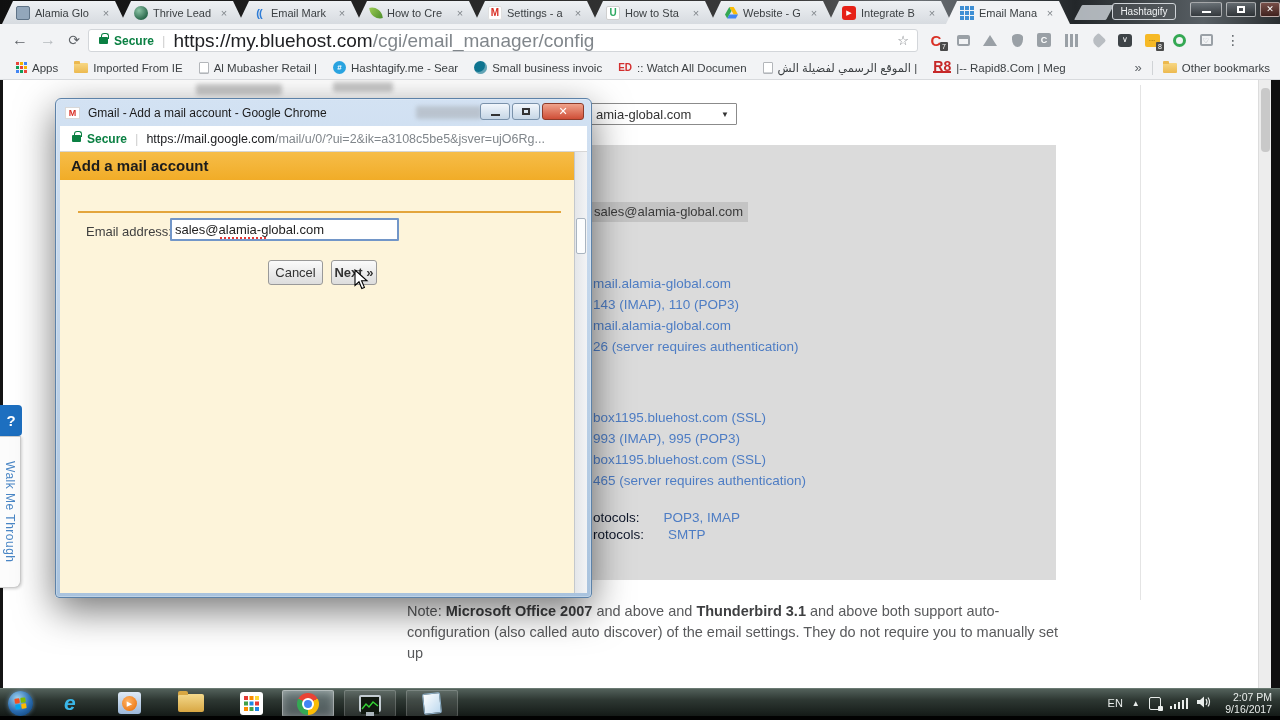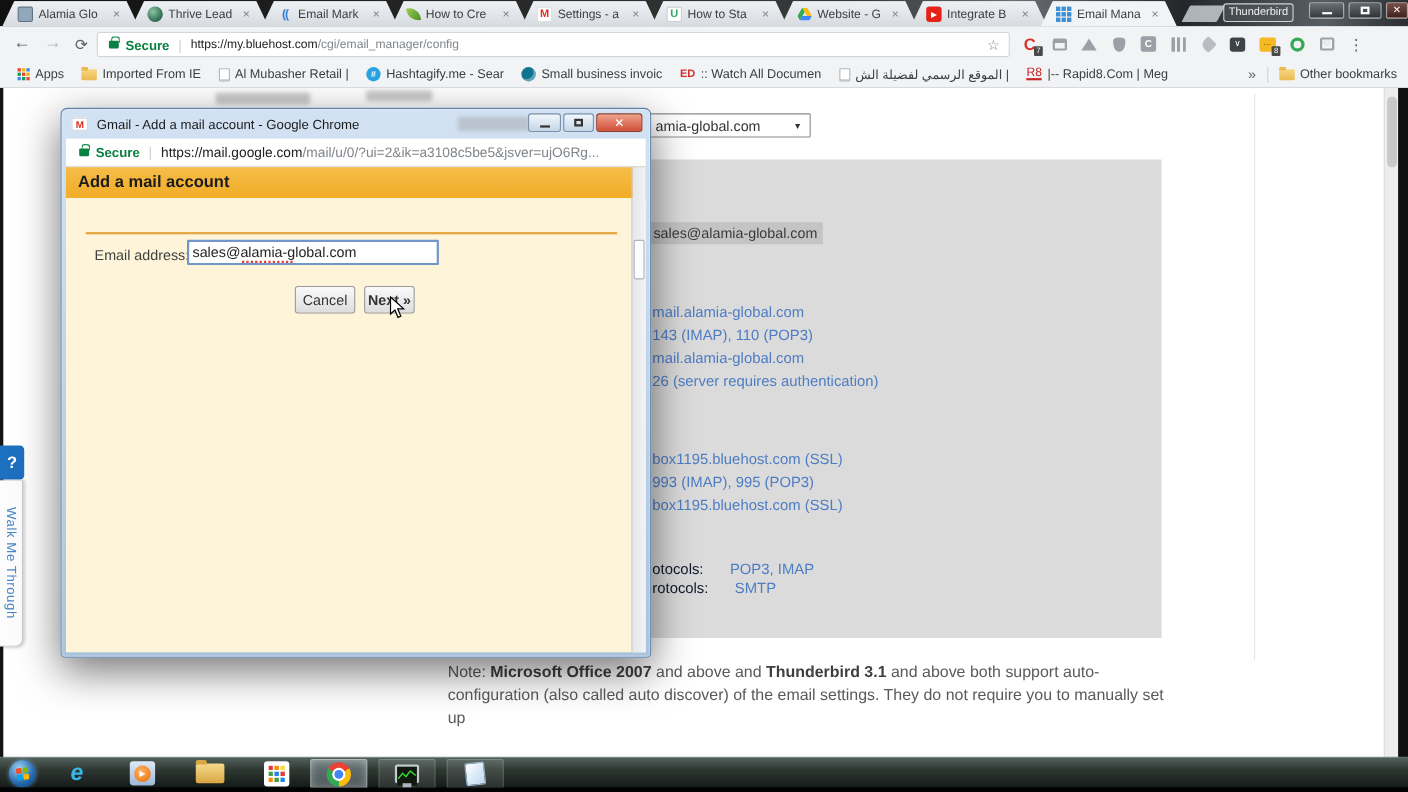--- a/index.html
+++ b/index.html
@@ -38,21 +38,21 @@
 
   
   .toolbar{position:absolute;left:0;top:24px;width:1280px;height:32px;background:#f2f3f5;}
   .navbtn{position:absolute;top:4px;width:24px;height:24px;text-align:center;font-size:16px;line-height:24px;color:#5f6368;}
   .nb-back{left:8px;} .nb-fwd{left:36px;color:#b6babe;} .nb-reload{left:62px;font-size:14px;}
   .addressbar{position:absolute;left:88px;top:5px;width:830px;height:23px;background:#fff;border:1px solid #d3d6da;border-radius:3px;display:flex;align-items:center;}
   .lock{width:9px;height:7px;background:#0b8043;border-radius:1px;position:relative;margin-left:10px;flex:none;}
   .lock:before{content:"";position:absolute;left:1.5px;top:-4px;width:6px;height:5px;border:1.5px solid #0b8043;border-bottom:none;border-radius:3px 3px 0 0;}
   .sec-label{color:#0b8043;font-size:12px;font-weight:bold;margin-left:6px;}
   .url-sep{color:#d0d0d0;margin:0 8px;font-size:13px;}
-  .url-txt{font-size:11px;color:#202124;white-space:nowrap;overflow:hidden;}
+  .url-txt{font-size:19px;color:#202124;white-space:nowrap;overflow:hidden;}
   .url-txt .path{color:#80868b;}
   .ab-star{margin-left:auto;margin-right:8px;color:#787c80;font-size:13px;}
   .extrow{position:absolute;left:928px;top:4px;width:350px;height:24px;display:flex;align-items:center;gap:11px;}
   .ext{width:16px;height:16px;position:relative;display:flex;align-items:center;justify-content:center;flex:none;}
   .badge{position:absolute;right:-4px;bottom:-3px;background:#4a4a4a;color:#fff;font-size:7px;line-height:9px;padding:0 2px;border-radius:1px;}
   .ex-redc{color:#d93025;font-weight:bold;font-size:15px;}
   .ex-window{width:13px;height:11px;border:2px solid #9aa0a6;border-radius:2px;border-top-width:4px;}
   .ex-drive{width:0;height:0;border-left:7px solid transparent;border-right:7px solid transparent;border-bottom:11px solid #9aa0a6;}
   .ex-shield{width:11px;height:13px;background:#9aa0a6;border-radius:5px 5px 50% 50%/3px 3px 60% 60%;}
   .ex-csq{width:14px;height:14px;background:#9aa0a6;border-radius:2px;color:#fff;font-size:9px;font-weight:bold;text-align:center;line-height:14px;}
@@ -67,21 +67,21 @@
   
   .bookmarks{position:absolute;left:0;top:56px;width:1280px;height:24px;background:#f2f3f5;border-bottom:1px solid #d8dadd;display:flex;align-items:center;font-size:11.5px;color:#3c4043;}
   .bm{display:flex;align-items:center;gap:5px;margin-left:16px;white-space:nowrap;}
   .bm-ico{flex:none;display:flex;align-items:center;justify-content:center;}
   .bi-folder{width:14px;height:10px;background:linear-gradient(#f7d784,#ecb94f);border-radius:1px;position:relative;}
   .bi-folder:before{content:"";position:absolute;left:0;top:-2px;width:6px;height:3px;background:#ecb94f;border-radius:1px 1px 0 0;}
   .bi-page{width:10px;height:12px;background:#fff;border:1px solid #b3b6ba;border-radius:1px;box-shadow:inset 0 -2px 0 -1px #d0d3d6,inset 0 -5px 0 -4px #d0d3d6;}
   .bi-hash{width:13px;height:13px;border-radius:50%;background:#29a3e0;color:#fff;font-size:8px;font-weight:bold;text-align:center;line-height:13px;}
   .bi-globe{width:13px;height:13px;border-radius:50%;background:#0e7490;box-shadow:inset -2px -2px 0 rgba(255,255,255,.35);}
   .bi-ed{color:#d32f2f;font-weight:bold;font-size:10px;}
-  .bi-r8{color:#c62828;font-weight:normal;font-size:11px;border-bottom:2px solid #c62828;line-height:9px;}
+  .bi-r8{color:#c62828;font-weight:bold;font-size:14px;border-bottom:2px solid #c62828;line-height:9px;}
   .bi-apps{display:grid;grid-template-columns:repeat(3,3px);grid-gap:1px;}
   .bi-apps span{width:3px;height:3px;display:block;}
   .bm-right{position:absolute;right:10px;display:flex;align-items:center;gap:10px;}
   .bm-chevron{color:#5f6368;font-size:13px;}
   .bm-vr{width:1px;height:14px;background:#d0d3d6;}
 
   
   .content{position:absolute;left:0;top:80px;width:1280px;height:610px;background:#fff;overflow:hidden;}
   .edge-l{position:absolute;left:0;top:0;width:3px;height:610px;background:#141414;}
   .edge-r{position:absolute;left:1271px;top:0;width:9px;height:610px;background:#101010;}
@@ -238,21 +238,21 @@
           <span></span>
           <span></span>
           <span></span>
           <span></span>
           <span></span>
         </span>
       <span class="tlabel">Email Mana</span>
         <span class="tclose">×</span>
       </div>
     <div class="newtab-btn"></div>
-    <div class="profile-pill">Thunderbird</div>
+    <div class="profile-pill">Hashtagify</div>
     <div class="winbtn wb-min">
         <span class="bar"></span>
       </div>
     <div class="winbtn wb-max">
         <span class="box"></span>
       </div>
     <div class="winbtn wb-close">
         <span class="g">✕</span>
       </div>
   </div>
@@ -375,20 +375,21 @@
       <div class="info grp1">
         <div>mail.alamia-global.com</div>
         <div>143 (IMAP), 110 (POP3)</div>
         <div>mail.alamia-global.com</div>
         <div>26 (server requires authentication)</div>
       </div>
       <div class="info grp2">
         <div>box1195.bluehost.com (SSL)</div>
         <div>993 (IMAP), 995 (POP3)</div>
         <div>box1195.bluehost.com (SSL)</div>
+        <div>465 (server requires authentication)</div>
       </div>
       <div class="proto pr1"><span class="pl">otocols:</span><span class="pv">POP3, IMAP</span></div>
       <div class="proto pr2"><span class="pl">rotocols:</span><span class="pv">SMTP</span></div>
     </div>
     <div class="vdiv"></div>
 
     <div class="note">
       <div><span>Note: </span><b>Microsoft Office 2007</b><span> and above and </span><b>Thunderbird 3.1</b><span> and above both support auto-</span></div>
       <div>configuration (also called auto discover) of the email settings. They do not require you to manually set up</div>
     </div>
@@ -475,15 +476,35 @@
         <span class="chrome-logo"></span>
       </div>
     <div class="tb-box tb-open" style="left:344px">
       <span class="monitor"><span class="scr"><svg width="18" height="11" viewBox="0 0 18 11">
               <polyline points="1,9 5,4 8,7 12,2 17,6" fill="none" stroke="#35d435" stroke-width="1.4"></polyline>
             </svg></span></span>
     </div>
     <div class="tb-box tb-open" style="left:406px">
         <span class="npad"></span>
       </div>
+    <div class="tray">
+      <span class="lang">EN</span>
+      <span class="arrowup">▲</span>
+      <span class="tr-action"></span>
+      <span class="bars">
+          <i style="height:3px"></i>
+          <i style="height:5px"></i>
+          <i style="height:7px"></i>
+          <i style="height:9px"></i>
+          <i style="height:11px"></i>
+        </span>
+      <span><svg width="15" height="12" viewBox="0 0 15 12">
+            <polygon points="0,4 3,4 7,0.5 7,11.5 3,8 0,8" fill="#e9edeb"></polygon>
+            <path d="M9,3 Q11,6 9,9 M11,1.5 Q14,6 11,10.5" stroke="#e9edeb" stroke-width="1.2" fill="none"></path>
+          </svg></span>
+      <span class="clock">
+        <div>2:07 PM</div>
+        <div>9/16/2017</div>
+      </span>
+    </div>
   </div>
   <div class="bottom-strip"></div>
 </div>
 
 </body></html>

